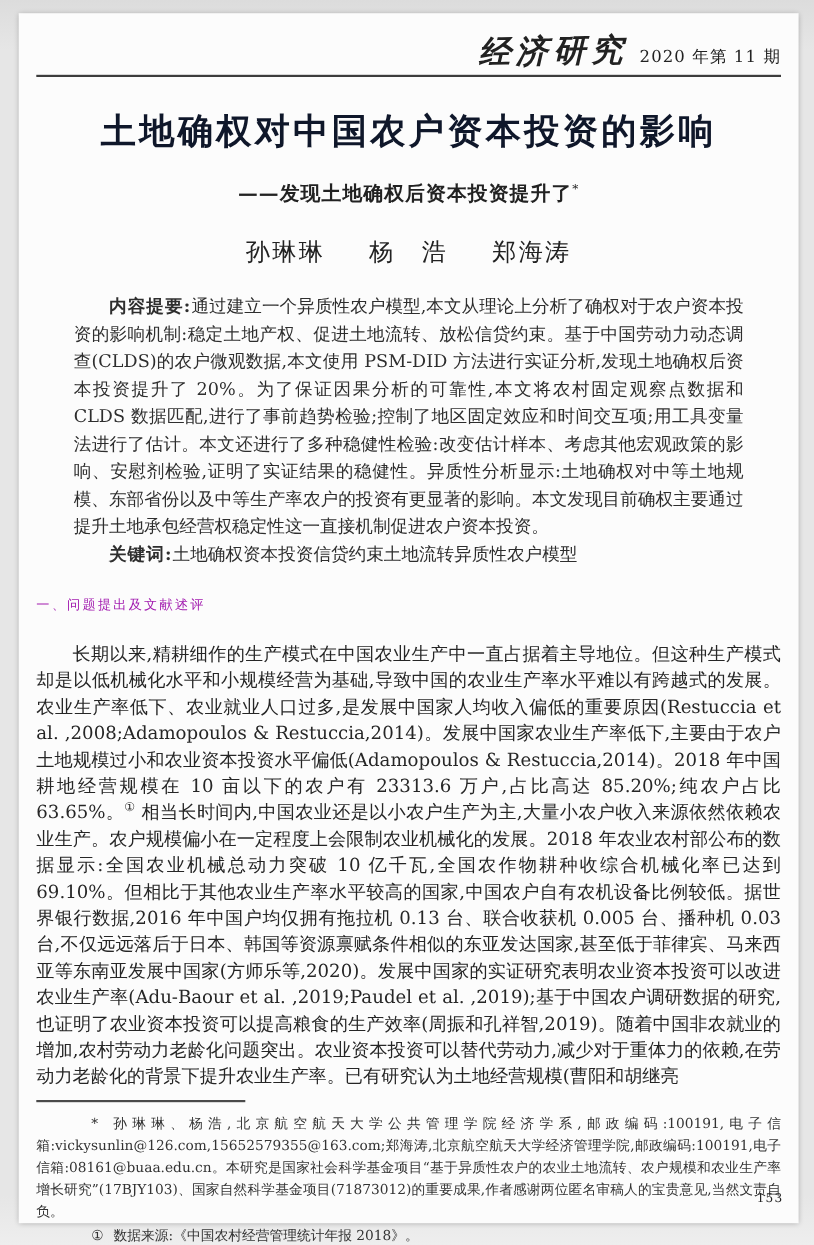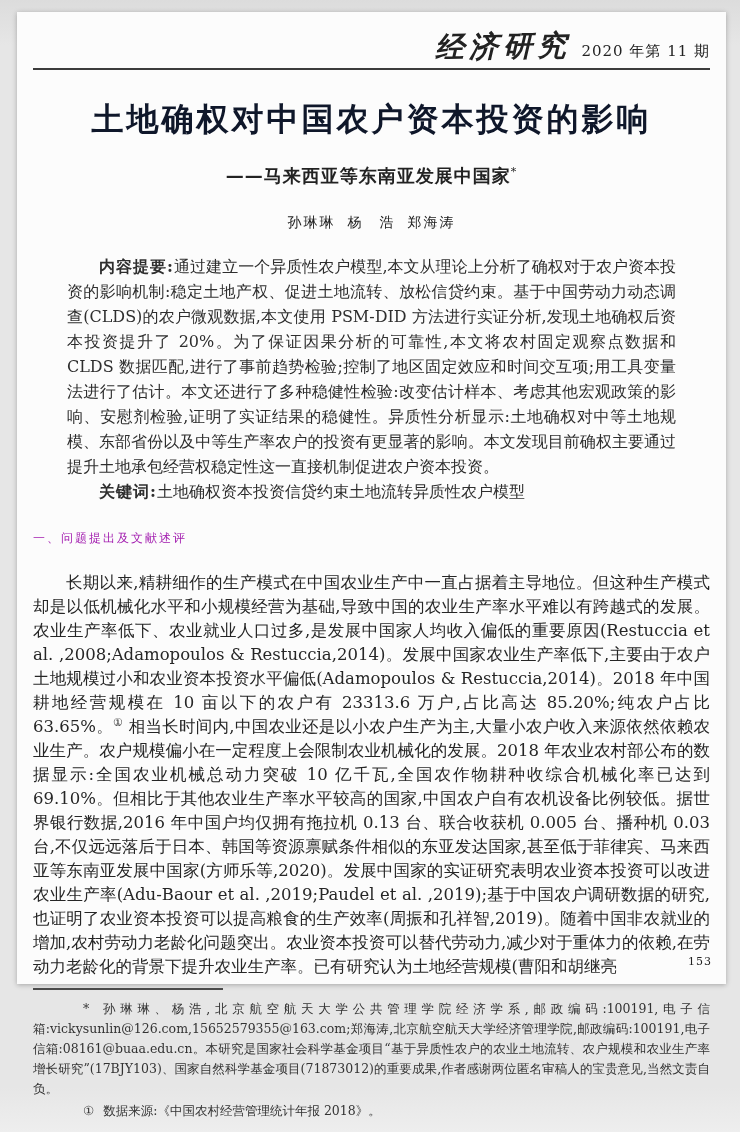--- a/index.html
+++ b/index.html
@@ -10,21 +10,21 @@
     color:#2a2a2a;
     -webkit-font-smoothing:antialiased;
   }
   .canvas{
     position:relative;width:740px;height:1132px;
     background:linear-gradient(180deg,#dcdcdc 0%,#e6e6e6 4%,#e6e6e6 96%,#eeeeee 100%);
     overflow:hidden;
   }
   .page{
     position:absolute;left:17px;top:12px;
-    width:709px;height:972px;
+    width:709px;height:1100px;
     background:#fcfcfc;
     box-shadow:0 1px 5px rgba(0,0,0,0.28);
     box-sizing:border-box;
     padding:0 16px;
   }
   
   .journal-header{
     display:flex;justify-content:flex-end;align-items:baseline;gap:10px;
     padding-top:20px;padding-bottom:7px;
     border-bottom:2px solid #3c3c3c;
@@ -40,22 +40,22 @@
   .article-title{
     margin:28px 0 0 0;text-align:center;
     font-size:32px;font-weight:bold;letter-spacing:3px;color:#0f172a;
   }
   .article-subtitle{
     margin-top:22px;text-align:center;
     font-size:18px;font-weight:bold;letter-spacing:1px;color:#222;
   }
   .article-subtitle .note-mark{font-size:11px;font-weight:normal;}
   .authors{
-    margin-top:26px;display:flex;justify-content:center;gap:12px;
-    font-size:14px;letter-spacing:2px;color:#222;
+    margin-top:26px;display:flex;justify-content:center;gap:40px;
+    font-size:22px;letter-spacing:2px;color:#222;
   }
   
   .abstract{
     margin:22px 34px 0 34px;
     font-size:16px;line-height:25px;text-align:justify;color:#2e2e2e;
   }
   .abstract p{margin:0;}
   .abs-text{text-indent:2em;}
   .kw-line{text-indent:2em;}
   .lbl{font-weight:bold;letter-spacing:1px;}
@@ -94,21 +94,21 @@
   <div class="page">
 
     <div class="journal-header">
       <span class="journal-logo">经济研究</span>
       <span class="journal-issue">2020 年第 11 期</span>
     </div>
 
     <h1 class="article-title">土地确权对中国农户资本投资的影响</h1>
 
     <div class="article-subtitle">
-      <span>——马来西亚等东南亚发展中国家</span><sup class="note-mark">*</sup>
+      <span>——发现土地确权后资本投资提升了</span><sup class="note-mark">*</sup>
     </div>
 
     <div class="authors">
       <span>孙琳琳</span>
       <span>杨　浩</span>
       <span>郑海涛</span>
     </div>
 
     <div class="abstract">
       <p class="abs-text"><b class="lbl">内容提要:</b><span>通过建立一个异质性农户模型,本文从理论上分析了确权对于农户资本投资的影响机制:稳定土地产权、促进土地流转、放松信贷约束。基于中国劳动力动态调查(CLDS)的农户微观数据,本文使用 PSM-DID 方法进行实证分析,发现土地确权后资本投资提升了 20%。为了保证因果分析的可靠性,本文将农村固定观察点数据和 CLDS 数据匹配,进行了事前趋势检验;控制了地区固定效应和时间交互项;用工具变量法进行了估计。本文还进行了多种稳健性检验:改变估计样本、考虑其他宏观政策的影响、安慰剂检验,证明了实证结果的稳健性。异质性分析显示:土地确权对中等土地规模、东部省份以及中等生产率农户的投资有更显著的影响。本文发现目前确权主要通过提升土地承包经营权稳定性这一直接机制促进农户资本投资。</span></p>

